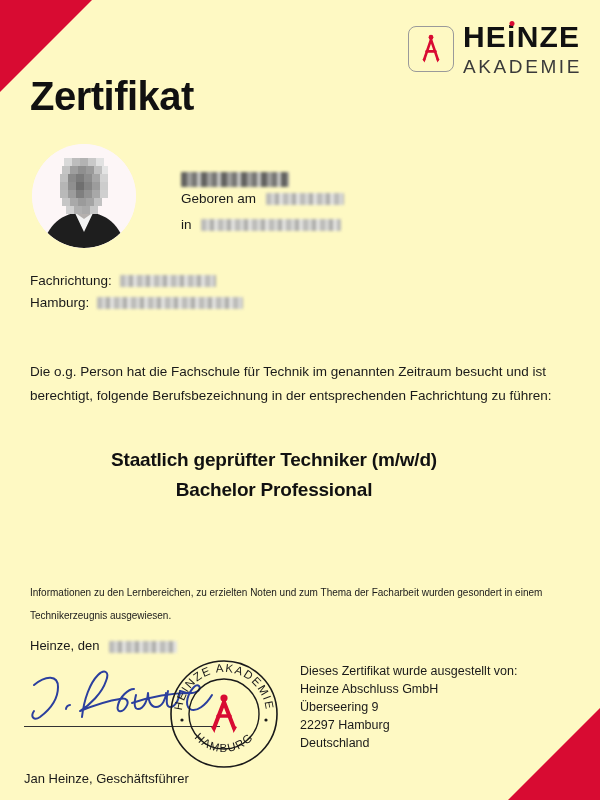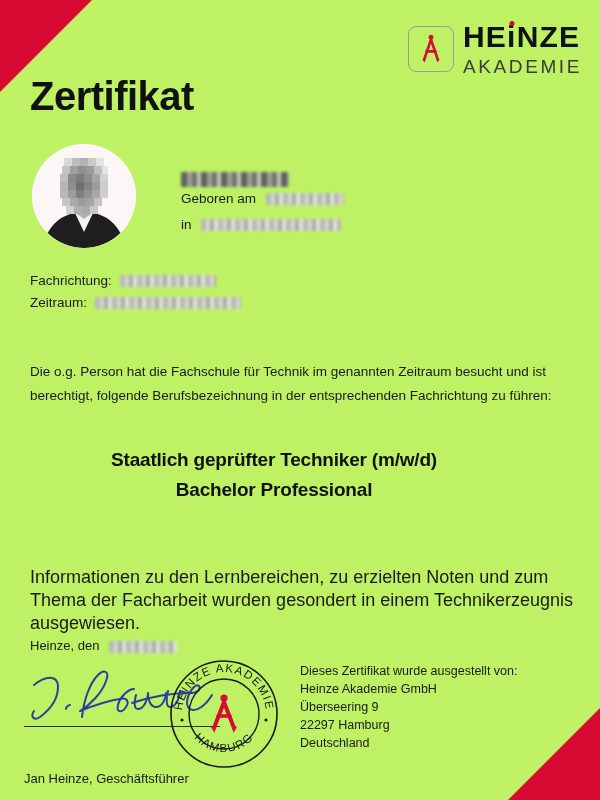--- a/index.html
+++ b/index.html
@@ -12,21 +12,21 @@
     height: 800px;
     font-family: "Liberation Sans", sans-serif;
     color: #111111;
     position: relative;
     overflow: hidden;
   }
 
   .page {
     position: absolute;
     inset: 0;
-    background: #bef264;
+    background: #fef9c3;
     overflow: hidden;
   }
 
   
   .corner-tl {
     position: absolute;
     top: 0;
     left: 0;
     width: 0;
     height: 0;
@@ -196,24 +196,24 @@
     font-size: 19px;
     font-weight: bold;
     line-height: 30px;
     color: #111111;
     letter-spacing: -0.2px;
   }
 
   
   .para2 {
     position: absolute;
-    top: 566px;
+    top: 581px;
     left: 30px;
     width: 548px;
-    font-size: 18px;
+    font-size: 10px;
     line-height: 23px;
     color: #1a1a1a;
   }
 
   
   .place-date {
     position: absolute;
     top: 638px;
     left: 30px;
     font-size: 13px;
@@ -373,21 +373,21 @@
       </div>
     </div>
   </div>
 
   <div class="details">
     <div class="row">
       <span>Fachrichtung:</span>
       <span class="redact" style="width:96px;height:12px;margin-left:4px;"></span>
     </div>
     <div class="row">
-      <span>Zeitraum:</span>
+      <span>Hamburg:</span>
       <span class="redact" style="width:146px;height:12px;margin-left:4px;"></span>
     </div>
   </div>
 
   <div class="para1">Die o.g. Person hat die Fachschule für Technik im genannten Zeitraum besucht und ist berechtigt, folgende Berufsbezeichnung in der entsprechenden Fachrichtung zu führen:</div>
 
   <div class="headline">
     <div>Staatlich geprüfter Techniker (m/w/d)</div>
     <div>Bachelor Professional</div>
   </div>
@@ -439,19 +439,19 @@
         <path d="M56 44 L66 70" stroke="#d80b32" stroke-width="4" stroke-linecap="round" fill="none"></path>
         <path d="M50 58 L62 58" stroke="#d80b32" stroke-width="3.4" stroke-linecap="round" fill="none"></path>
         <path d="M43 69 L48.5 67 L46.5 75 Z" fill="#d80b32"></path>
         <path d="M69 69 L63.5 67 L65.5 75 Z" fill="#d80b32"></path>
       </g>
     </svg>
   </div>
 
   <div class="issuer">
     <div>Dieses Zertifikat wurde ausgestellt von:</div>
-    <div>Heinze Akademie GmbH</div>
+    <div>Heinze Abschluss GmbH</div>
     <div>Überseering 9</div>
     <div>22297 Hamburg</div>
     <div>Deutschland</div>
   </div>
 
 </div>
 
 </body></html>

